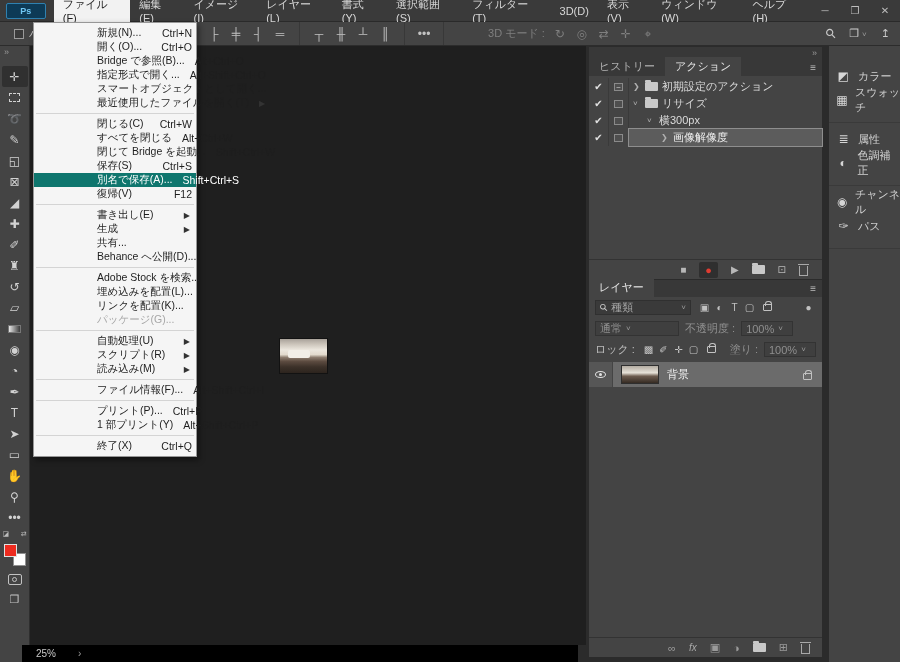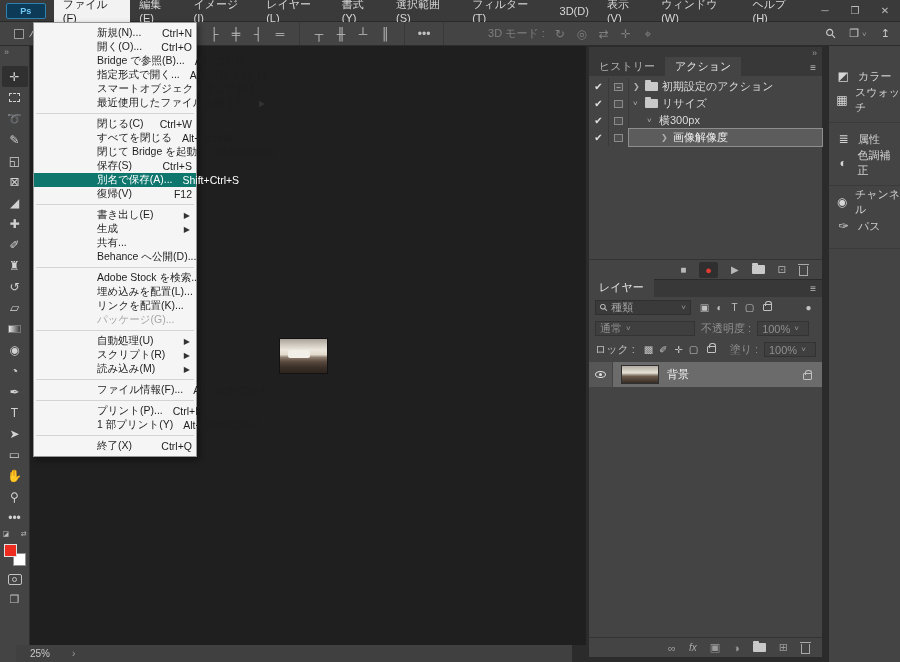--- a/index.html
+++ b/index.html
@@ -40,21 +40,21 @@
   .qmask { width:14px; height:11px; border:1px solid #c2c2c2; border-radius:2px; display:flex; align-items:center; justify-content:center; margin-top:8px; }
   .qmask i { width:5px; height:5px; border:1px solid #c2c2c2; border-radius:50%; }
   .scrmode { margin-top:8px; color:#c2c2c2; font-size:11px; }
 
   
   .canvas { position:absolute; left:30px; top:46px; width:556px; height:599px; background:#1f1f1f; }
   .doc-image { position:absolute; left:250px; top:293px; width:47px; height:34px; background:linear-gradient(180deg,#a9a29a 0%,#c9c2b8 14%,#ece7de 32%,#e2dacd 46%,#8d7d6f 54%,#5c4b40 66%,#3c3129 82%,#2c241e 100%); box-shadow:0 0 0 1px #121212; }
   .doc-image::before { content:""; position:absolute; left:8px; top:11px; width:22px; height:8px; background:#f2efe8; border-radius:2px; }
 
   
-  .statusbar { position:absolute; left:16px; top:645px; width:556px; height:17px; background:#404040; display:flex; align-items:center; font-size:10px; color:#c9c9c9; }
+  .statusbar { position:absolute; left:22px; top:645px; width:556px; height:17px; background:#000000; display:flex; align-items:center; font-size:10px; color:#c9c9c9; }
   .zoom-val { padding:0 12px 0 14px; }
   .file-info { background:#343434; height:100%; display:flex; align-items:center; padding:0 14px; }
   .sb-chev { padding:0 10px; color:#9a9a9a; }
 
   
   .dock { position:absolute; left:588px; top:46px; width:235px; height:612px; background:#444444; border:1px solid #2b2b2b; display:flex; flex-direction:column; }
   .panel-topstrip { height:12px; background:#383838; display:flex; justify-content:flex-end; align-items:center; padding-right:5px; color:#9a9a9a; font-size:9px; }
   .tab-row { height:17px; background:#383838; display:flex; align-items:flex-end; }
   .tab { padding:2px 10px; font-size:11px; color:#b5b5b5; }
   .tab.active { background:#444444; color:#e4e4e4; }
@@ -76,21 +76,21 @@
   .rec-wrap { background:#2f2f2f; padding:2px 6px; border-radius:2px; }
   .rec-dot { color:#e03c31; font-size:11px; }
 
   .layers-panel { flex:1; display:flex; flex-direction:column; border-top:1px solid #2b2b2b; }
   .lp-row { display:flex; align-items:center; padding:3px 6px; gap:6px; }
   .filter-box { width:96px; height:15px; background:#3a3a3a; border:1px solid #303030; display:flex; align-items:center; padding:0 4px; color:#a8a8a8; gap:4px; }
   .filter-box .chev { margin-left:auto; }
   .lp-ic { color:#c2c2c2; font-size:10px; width:15px; text-align:center; }
   .combo { height:15px; background:#3f3f3f; border:1px solid #333; display:flex; align-items:center; padding:0 4px; color:#8f8f8f; }
   .combo .chev { margin-left:4px; }
-  .combo.w-blend { width:100px; }
+  .combo.w-blend { width:84px; }
   .combo.w-pct { width:52px; }
   .lbl-dim { color:#8f8f8f; }
   .lbl { color:#bdbdbd; }
   .lock-ic { width:9px; height:7px; border:1px solid #c2c2c2; border-radius:1px; position:relative; margin-top:4px; }
   .lock-ic::before { content:""; position:absolute; left:1px; top:-4px; width:5px; height:4px; border:1px solid #c2c2c2; border-bottom:none; border-radius:3px 3px 0 0; }
   .layer-row { height:25px; background:#6b6b6b; display:flex; align-items:center; margin-top:2px; }
   .eye-col { width:24px; align-self:stretch; background:#565656; border-right:1px solid #444; display:flex; align-items:center; justify-content:center; }
   .eye-ic { width:11px; height:7px; border:1px solid #e2e2e2; border-radius:50%; background:#565656; display:flex; align-items:center; justify-content:center; }
   .eye-ic i { width:3px; height:3px; background:#e2e2e2; border-radius:50%; }
   .layer-thumb { width:38px; height:19px; margin:0 8px; background:linear-gradient(180deg,#b3aca2 0%,#e7e2d8 40%,#6d5c4f 60%,#352b23 100%); border:1px solid #2e2e2e; }

